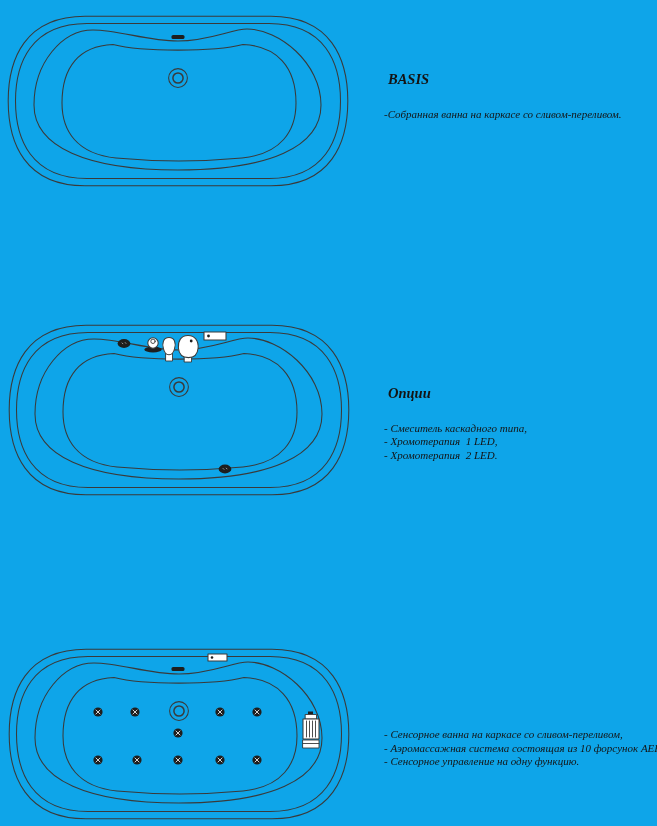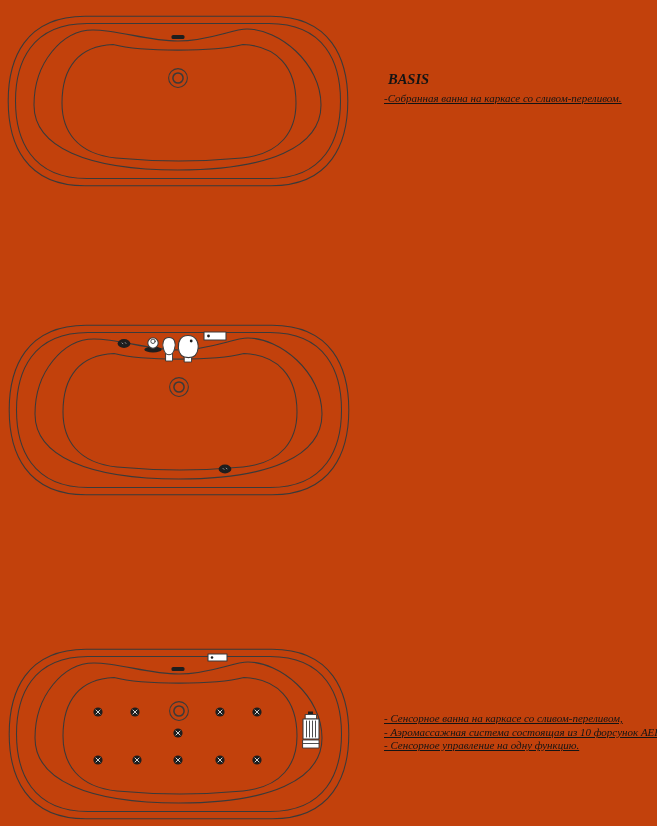--- a/index.html
+++ b/index.html
@@ -1,30 +1,30 @@
 <!DOCTYPE html>
 <html><head>
 <meta charset="utf-8">
 <style>
   html,body{margin:0;padding:0;background:#fff;}
   .page{
-    position:relative;width:657px;height:826px;background:#c2410c;overflow:hidden;
+    position:relative;width:657px;height:826px;background:#0ea5e9;overflow:hidden;
     font-family:"Liberation Serif", serif;color:#141414;
   }
   .tub-svg{position:absolute;}
   #svg1{left:7px;top:15px;}
   #svg2{left:8px;top:324px;}
   #svg3{left:8px;top:648px;}
   .ln{fill:none;stroke:#3a3a3a;stroke-width:1.05;stroke-linecap:round;stroke-linejoin:round;}
   .thin{stroke-width:0.9;}
   .darkfill{fill:#1e1e1e;stroke:none;}
   .whitefill{fill:#ffffff;}
   .textblock{position:absolute;left:384px;width:272px;font-style:italic;}
   .textblock h3{margin:0 0 0 4px;font-size:14.5px;line-height:1.15;font-weight:bold;font-style:italic;}
-  .items{margin-top:4px;text-decoration:underline;}
+  .items{margin-top:20px;}
   .item{font-size:11px;line-height:13.6px;white-space:pre;}
   #text1{top:71px;}
   #text2{top:385px;}
   #text3{top:708px;}
 </style>
 </head>
 <body>
 
 <div class="page">
 
@@ -110,20 +110,28 @@
     </g>
   </svg>
 
   <div id="text1" class="textblock">
     <h3>BASIS</h3>
     <div class="items">
       <div class="item">-Собранная ванна на каркасе со сливом-переливом.</div>
     </div>
   </div>
 
+  <div id="text2" class="textblock">
+    <h3>Опции</h3>
+    <div class="items">
+      <div class="item">- Смеситель каскадного типа,</div>
+      <div class="item">- Хромотерапия  1 LED,</div>
+      <div class="item">- Хромотерапия  2 LED.</div>
+    </div>
+  </div>
 
   <div id="text3" class="textblock">
     <div class="items">
       <div class="item">- Сенсорное ванна на каркасе со сливом-переливом,</div>
       <div class="item">- Аэромассажная система состоящая из 10 форсунок AERO-JET,</div>
       <div class="item">- Сенсорное управление на одну функцию.</div>
     </div>
   </div>
 
 </div>

